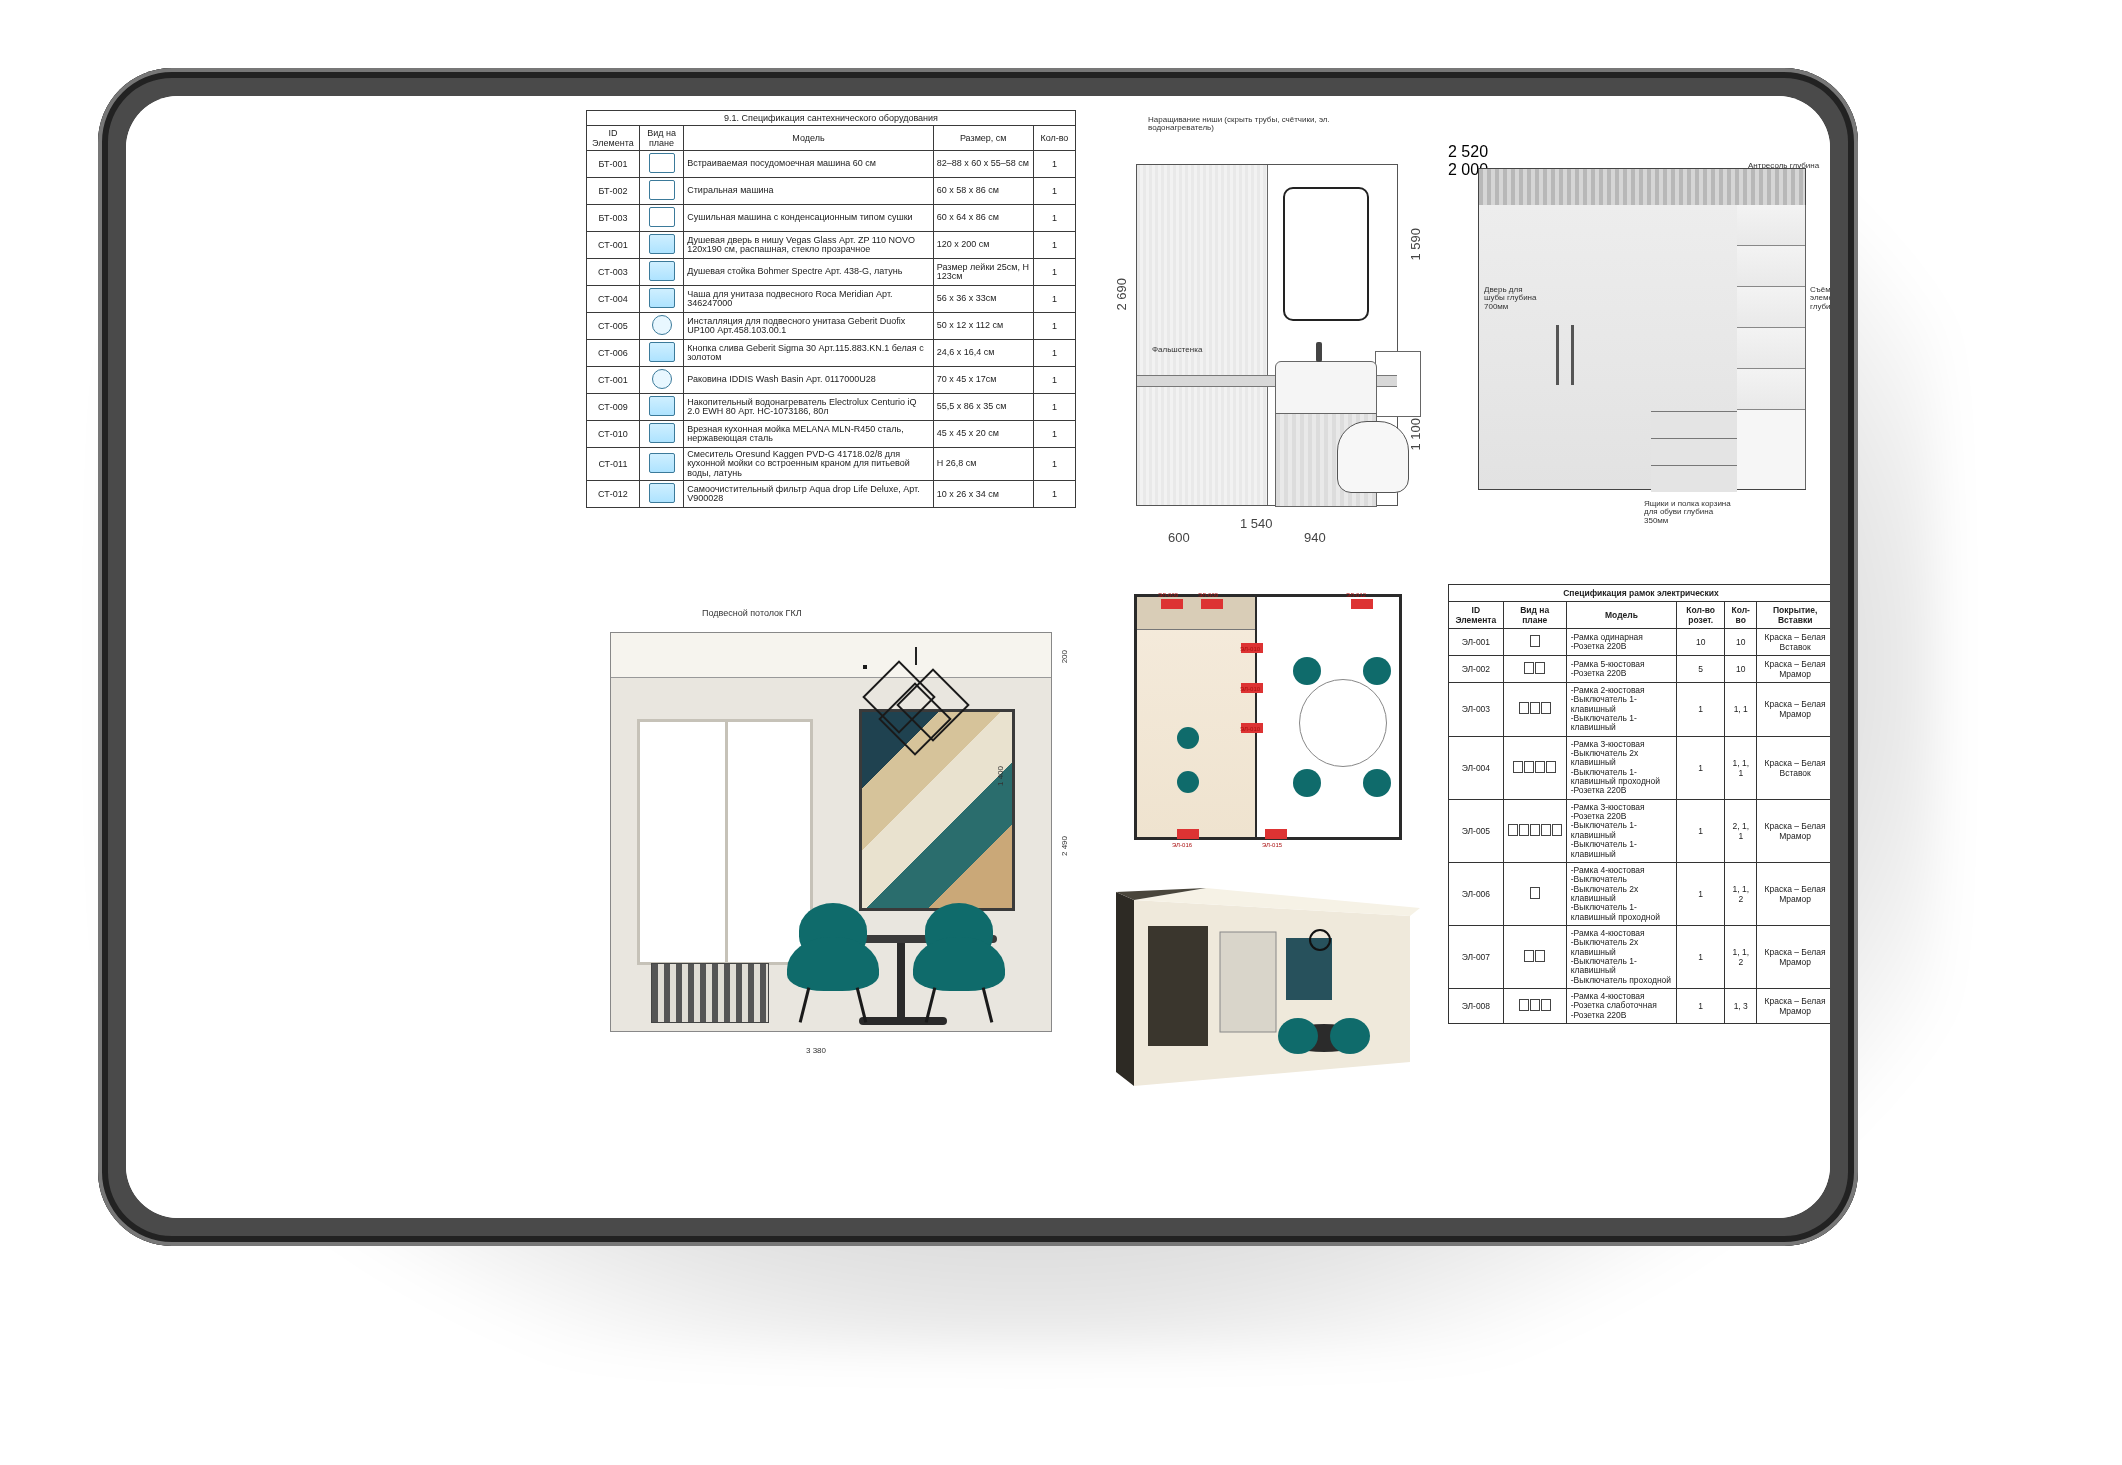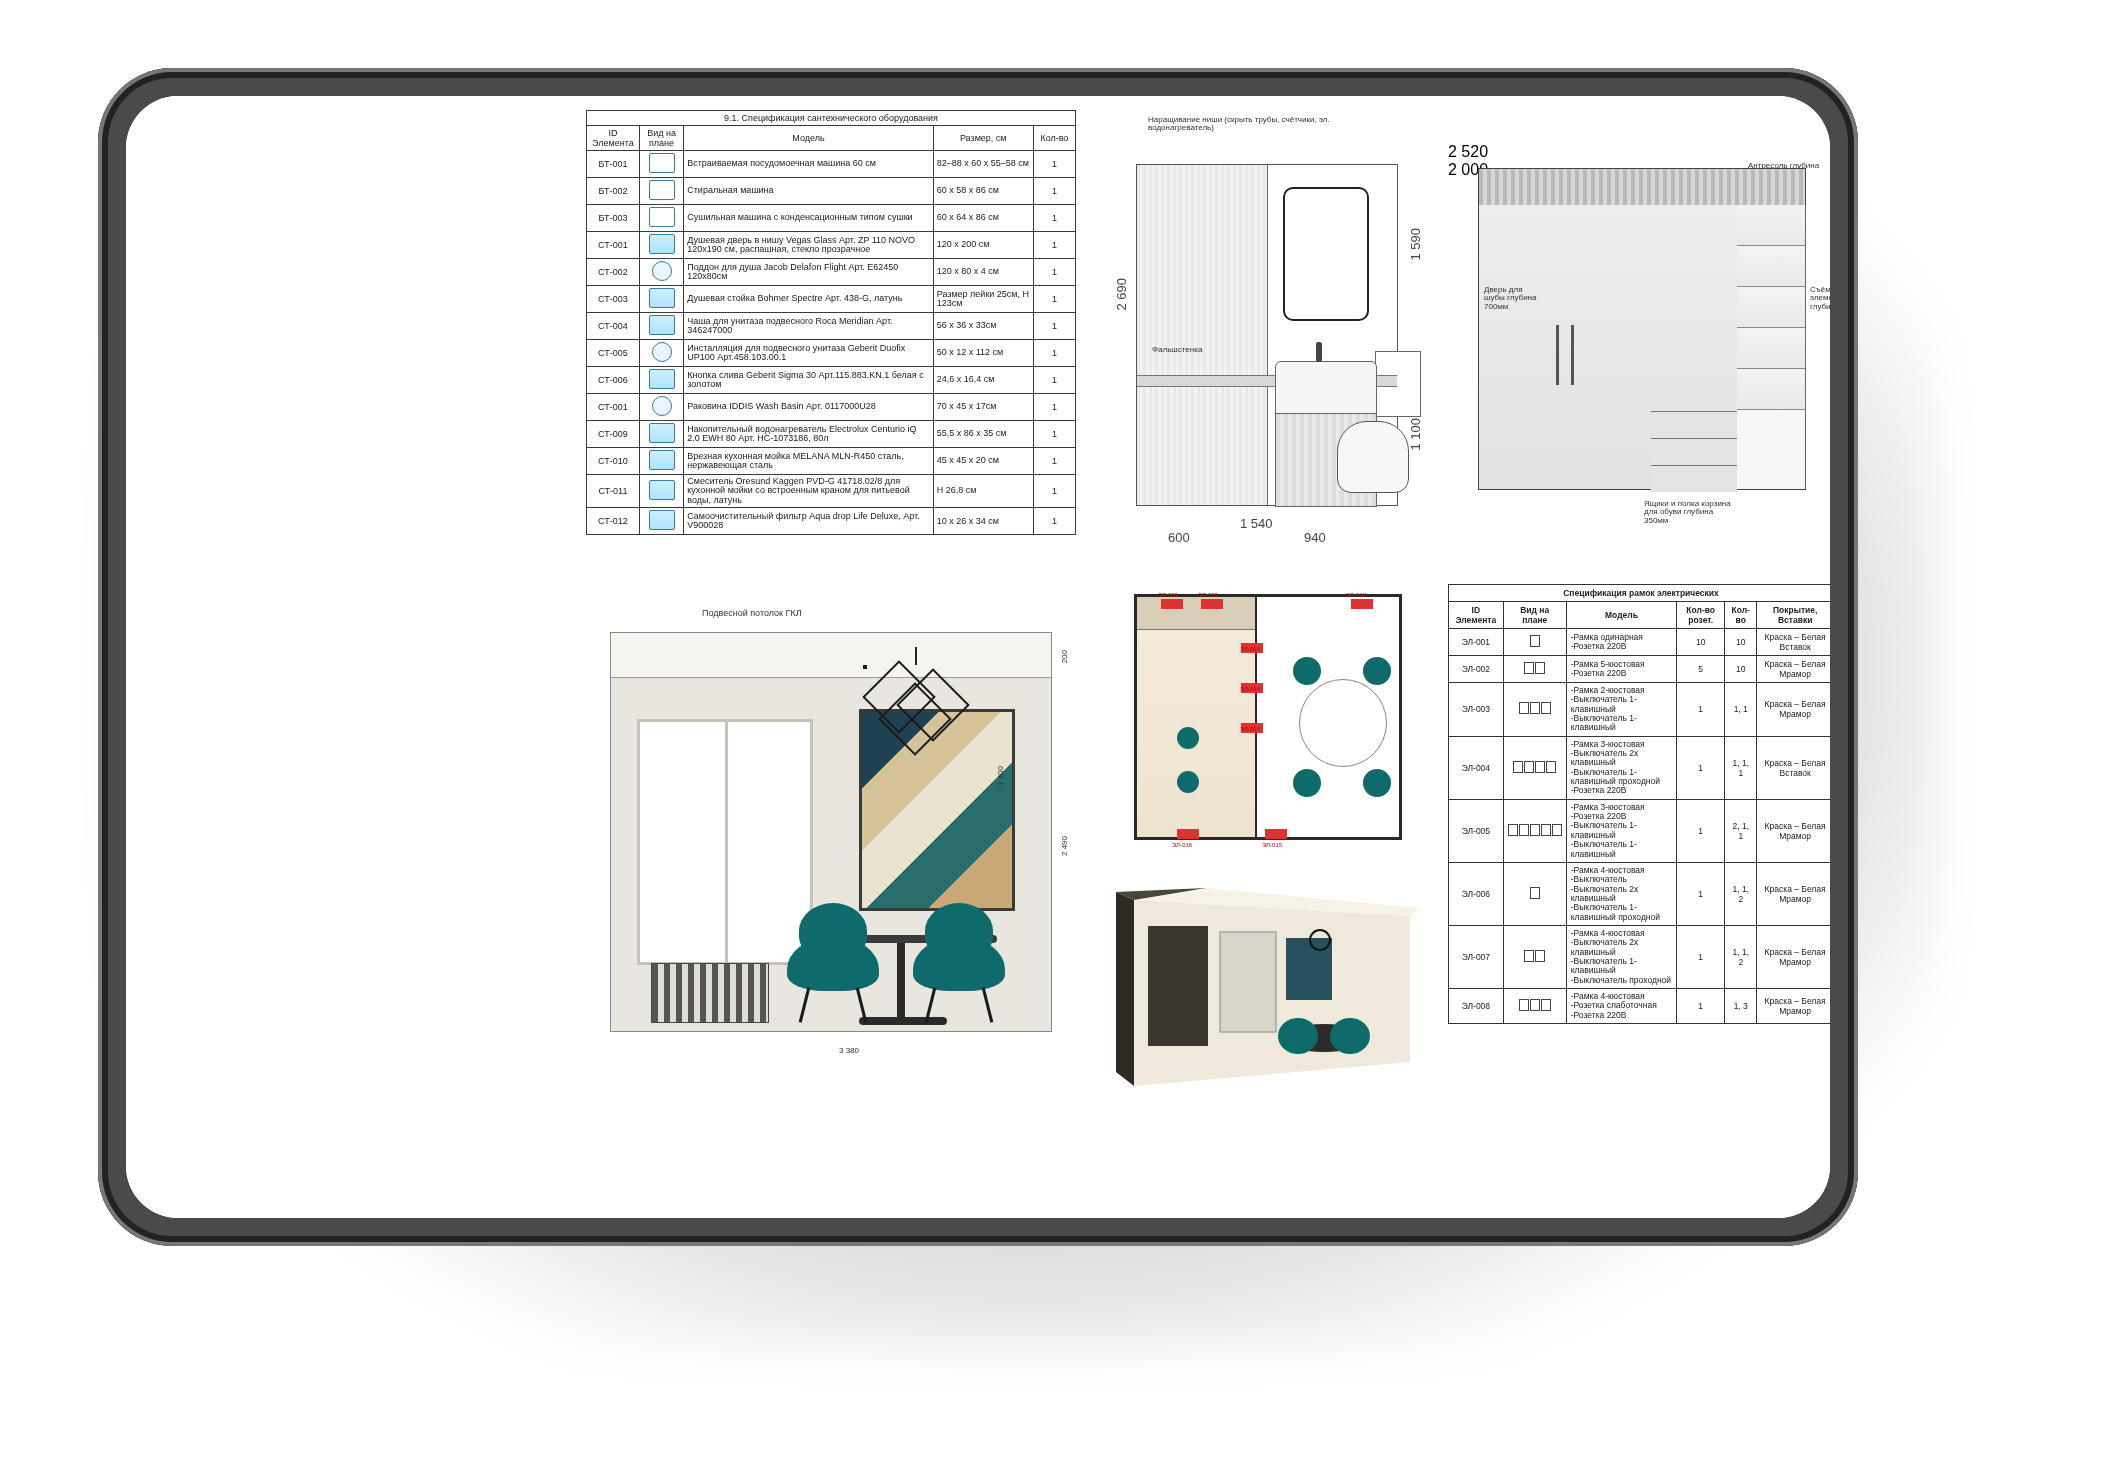--- a/index.html
+++ b/index.html
@@ -159,27 +159,20 @@
                 <td class="qty">1</td>
               </tr>
               <tr>
                 <td class="id">СТ-001</td>
                 <td class="ico"><span class="ico-box cyan"></span></td>
                 <td class="mdl">Душевая дверь в нишу Vegas Glass Арт. ZP 110 NOVO 120x190 см, распашная, стекло прозрачное</td>
                 <td class="sz">120 x 200 см</td>
                 <td class="qty">1</td>
               </tr>
               <tr>
-                <td class="id">СТ-002</td>
-                <td class="ico"><span class="ico-circ"></span></td>
-                <td class="mdl">Поддон для душа Jacob Delafon Flight Арт. E62450 120x80см</td>
-                <td class="sz">120 x 80 x 4 см</td>
-                <td class="qty">1</td>
-              </tr>
-              <tr>
                 <td class="id">СТ-003</td>
                 <td class="ico"><span class="ico-box cyan"></span></td>
                 <td class="mdl">Душевая стойка Bohmer Spectre Арт. 438-G, латунь</td>
                 <td class="sz">Размер лейки 25см, H 123см</td>
                 <td class="qty">1</td>
               </tr>
               <tr>
                 <td class="id">СТ-004</td>
                 <td class="ico"><span class="ico-box cyan"></span></td>
                 <td class="mdl">Чаша для унитаза подвесного Roca Meridian Арт. 346247000</td>
@@ -312,21 +305,21 @@
                 <div class="back"></div>
                 <div class="seat"></div>
                 <div class="legs"></div>
               </div>
             <div class="chair c2">
                 <div class="back"></div>
                 <div class="seat"></div>
                 <div class="legs"></div>
               </div>
           </div>
-          <div class="dim" style="left:220px;top:430px;margin-left:33px;">3 380</div>
+          <div class="dim" style="left:220px;top:430px;">3 380</div>
           <div class="dim dimv" style="left:474px;top:34px;">200</div>
           <div class="dim dimv" style="left:474px;top:220px;">2 490</div>
           <div class="dim dimv" style="left:410px;top:150px;">1 400</div>
         </div>
 
         <div class="plan">
           <div class="out">
             <div class="kitch">
               <div class="counter"></div>
             </div>

